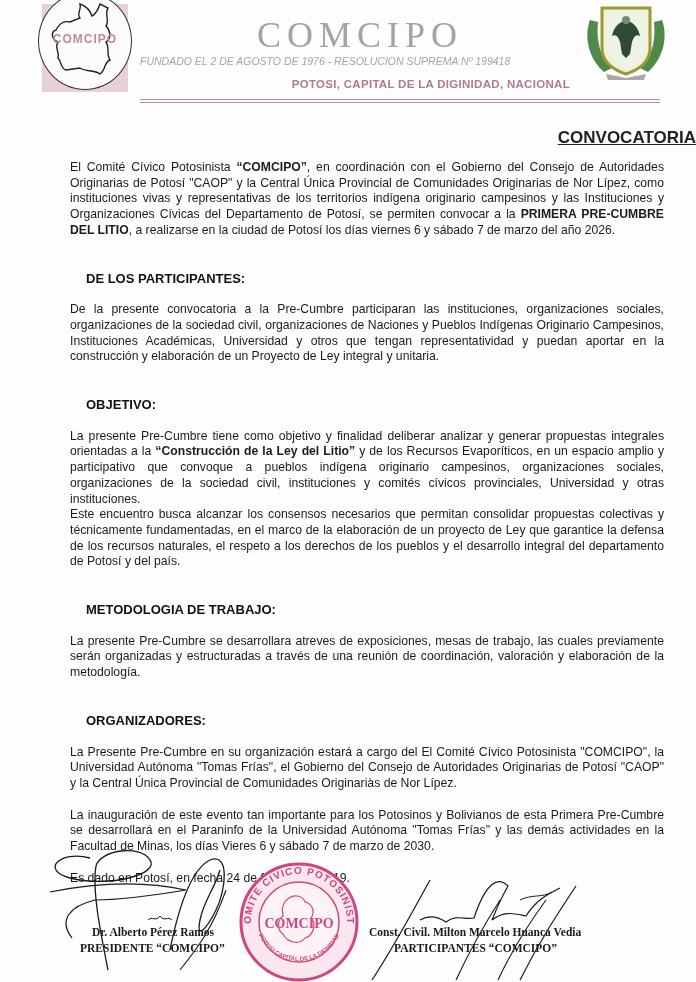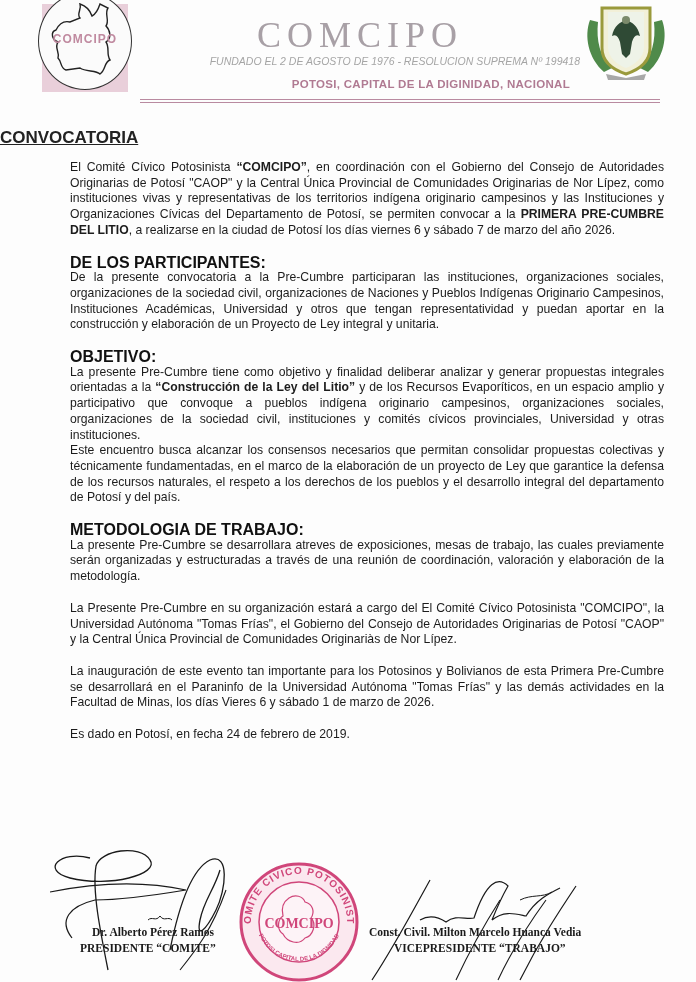--- a/index.html
+++ b/index.html
@@ -16,33 +16,33 @@
   .logo-left { position: absolute; left: 36px; top: 0; width: 98px; height: 92px; }
   .logo-left .bg { position: absolute; left: 6px; top: 4px; width: 86px; height: 88px; background: #d9a9bd; opacity: .55; }
   .logo-left .oval { position: absolute; left: 2px; top: -8px; width: 92px; height: 96px; border: 1.5px solid #333; border-radius: 50%; background: #fbfbfb; }
   .logo-left svg { position: absolute; left: 4px; top: 0; }
   .logo-left .logo-text { position: absolute; left: 2px; top: 32px; width: 94px; text-align: center; font-weight: bold; font-size: 12px; letter-spacing: 1px; color: #c08aa0; }
 
   .crest { position: absolute; left: 582px; top: 2px; width: 88px; height: 82px; }
 
   .org-name { position: absolute; left: 150px; top: 14px; width: 420px; text-align: center;
     font-family: "Liberation Serif", serif; font-size: 36px; letter-spacing: 6px; color: #a8a0a6; font-weight: normal; }
-  .founded { position: absolute; left: 140px; top: 55px; width: 440px; text-align: right;
+  .founded { position: absolute; left: 140px; top: 55px; width: 440px; text-align: left;
     font-size: 10.5px; font-style: italic; color: #a5a5a5; }
   .motto { position: absolute; left: 150px; top: 78px; width: 420px; text-align: right;
     font-size: 11.5px; font-weight: bold; color: #b07a92; letter-spacing: .3px; }
   .header-rule { position: absolute; left: 140px; top: 99px; width: 520px; height: 2px;
     border-top: 1px solid #b98aa0; border-bottom: 1px solid #b98aa0; }
 
   
-  .doc-title { position: absolute; left: 0; top: 128px; width: 696px; text-align: left;
+  .doc-title { position: absolute; left: 0; top: 128px; width: 696px; text-align: right;
     font-size: 17px; font-weight: bold; text-decoration: underline; color: #222; }
   .content { position: absolute; left: 70px; top: 160px; width: 594px; font-size: 12.2px; line-height: 15.7px; }
   .content p { margin: 0; text-align: justify; }
-  .content h3 { margin: 0; font-size: 16px; font-weight: bold; color: #111; }
+  .content h3 { margin: 16px; font-size: 13px; font-weight: bold; color: #111; }
   .gap-l { height: 16px; }
   .b { font-weight: bold; margin-top: 41px; }
 
   
   .sig-area { position: absolute; left: 0; top: 830px; width: 696px; height: 152px; }
   .sig-name { position: absolute; font-family: "Liberation Serif", serif; font-weight: bold; font-size: 11.5px; color: #1a1a1a; white-space: nowrap; text-align: center; }
   .stamp { position: absolute; left: 233px; top: 30px; width: 132px; height: 122px; }
   .sig-svg { position: absolute; left: 0; top: 0; }
 </style>
 </head>
@@ -88,24 +88,25 @@
     <div class="gap-l"></div>
     <h3>OBJETIVO:</h3>
     <p><span>La presente Pre-Cumbre tiene como objetivo y finalidad deliberar analizar y generar propuestas integrales orientadas a la </span><span class="b">“Construcción de la Ley del Litio”</span><span> y de los Recursos Evaporíticos, en un espacio amplio y participativo que convoque a pueblos indígena originario campesinos, organizaciones sociales, organizaciones de la sociedad civil, instituciones y comités cívicos provinciales, Universidad y otras instituciones.</span></p>
     <p>Este encuentro busca alcanzar los consensos necesarios que permitan consolidar propuestas colectivas y técnicamente fundamentadas, en el marco de la elaboración de un proyecto de Ley que garantice la defensa de los recursos naturales, el respeto a los derechos de los pueblos y el desarrollo integral del departamento de Potosí y del país.</p>
 
     <div class="gap-l"></div>
     <h3>METODOLOGIA DE TRABAJO:</h3>
     <p>La presente Pre-Cumbre se desarrollara atreves de exposiciones, mesas de trabajo, las cuales previamente serán organizadas y estructuradas a través de una reunión de coordinación, valoración y elaboración de la metodología.</p>
 
     <div class="gap-l"></div>
+    <h3>ORGANIZADORES:</h3>
     <p>La Presente Pre-Cumbre en su organización estará a cargo del El Comité Cívico Potosinista "COMCIPO", la Universidad Autónoma "Tomas Frías", el Gobierno del Consejo de Autoridades Originarias de Potosí "CAOP" y la Central Única Provincial de Comunidades Originariàs de Nor Lípez.</p>
 
     <div class="gap-l"></div>
-    <p>La inauguración de este evento tan importante para los Potosinos y Bolivianos de esta Primera Pre-Cumbre se desarrollará en el Paraninfo de la Universidad Autónoma "Tomas Frías" y las demás actividades en la Facultad de Minas, los días Vieres 6 y sábado 1 de marzo de 2026.</p>
+    <p>La inauguración de este evento tan importante para los Potosinos y Bolivianos de esta Primera Pre-Cumbre se desarrollará en el Paraninfo de la Universidad Autónoma "Tomas Frías" y las demás actividades en la Facultad de Minas, los días Vieres 6 y sábado 7 de marzo de 2030.</p>
 
     <div class="gap-l"></div>
     <p>Es dado en Potosí, en fecha 24 de febrero de 2019.</p>
   </div>
 
   <div class="sig-area">
     <svg class="sig-svg" width="696" height="152" viewBox="0 0 696 152">
 
       <path d="M90 28 C60 20 40 40 70 48 C110 58 160 44 150 30 C140 14 100 20 96 36 C92 60 100 100 108 140" fill="none" stroke="#1a1a1a" stroke-width="1.3"></path>
       <path d="M50 62 C90 54 140 50 186 60 C150 66 120 70 95 70 C70 76 58 90 72 108" fill="none" stroke="#1a1a1a" stroke-width="1.2"></path>
@@ -134,17 +135,17 @@
           <textPath href="#ringTop" startOffset="50%" text-anchor="middle">COMITE CIVICO POTOSINISTA</textPath>
         </text>
         <text font-family="Liberation Sans, sans-serif" font-size="6" font-weight="bold" fill="#d0467a">
           <textPath href="#ringBot" startOffset="50%" text-anchor="middle">POTOSI CAPITAL DE LA DIGNIDAD</textPath>
         </text>
         <text x="66" y="68" text-anchor="middle" font-family="Liberation Serif, serif" font-size="14" font-weight="bold" fill="#d0467a">COMCIPO</text>
       </svg>
     </div>
 
     <div class="sig-name" style="left:92px; top:96px;">Dr. Alberto Pérez Ramos</div>
-    <div class="sig-name" style="left:80px; top:112px;">PRESIDENTE “COMITE”</div>
+    <div class="sig-name" style="left:80px; top:112px;">PRESIDENTE “COMCIPO”</div>
     <div class="sig-name" style="left:369px; top:96px;">Const. Civil. Milton Marcelo Huanca Vedia</div>
-    <div class="sig-name" style="left:394px; top:112px;">VICEPRESIDENTE “TRABAJO”</div>
+    <div class="sig-name" style="left:394px; top:112px;">PARTICIPANTES “COMCIPO”</div>
   </div>
 </div>
 
 </body></html>

